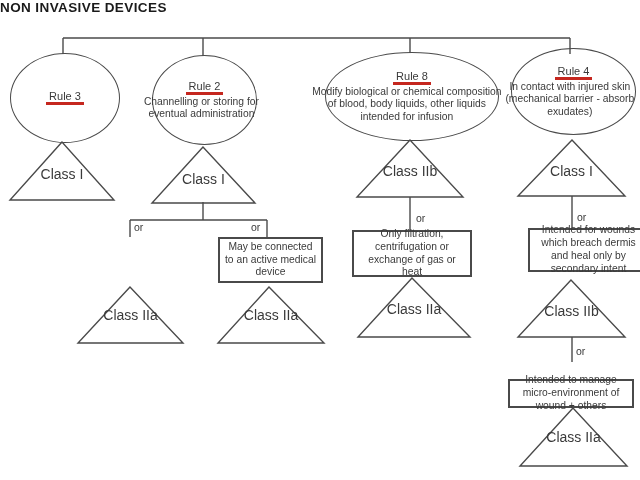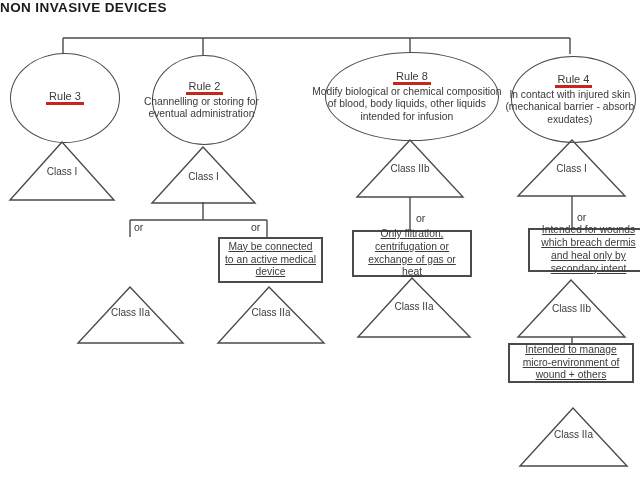--- a/index.html
+++ b/index.html
@@ -29,28 +29,27 @@
   }
   .rule-label{
     display:inline-block; font-size:11px; color:var(--text-color);
     border-bottom:3px solid var(--red); padding:0 3px 0px 3px; margin-bottom:1px;
   }
   .rule-text{
     font-size:10.3px; line-height:12.3px; width:112%; margin-left:-6%;
     color:var(--text-color);
   }
   .tri-label{
-    text-align:center; font-size:10px; color:var(--text-color);
+    text-align:center; font-size:14px; color:var(--text-color);
   }
   .node-box{
     border:2px solid var(--line-color); background:var(--bg);
     display:flex; align-items:center; justify-content:center; text-align:center;
     font-size:10.3px; line-height:12.8px; color:var(--text-color); padding:2px 3px;
     box-sizing:border-box;
-    text-decoration:underline;
   }
   .or{
     font-size:10.5px; color:var(--text-color);
   }
 </style>
 </head>
 <body>
 
 <div id="stage">
 
@@ -92,21 +91,21 @@
   <div class="abs ellipse" style="left:152px; top:55px; width:103px; height:88px;">
     <span class="rule-label">Rule 2</span>
     <div class="rule-text">Channelling or storing for eventual administration</div>
   </div>
 
   <div class="abs ellipse" style="left:325px; top:52px; width:172px; height:87px;">
     <span class="rule-label">Rule 8</span>
     <div class="rule-text">Modify biological or chemical composition of blood, body liquids, other liquids intended for infusion</div>
   </div>
 
-  <div class="abs ellipse" style="left:511px; top:56px; width:123px; height:85px;">
+  <div class="abs ellipse" style="left:511px; top:48px; width:123px; height:85px;">
     <span class="rule-label">Rule 4</span>
     <div class="rule-text">In contact with injured skin (mechanical barrier - absorb exudates)</div>
   </div>
 
   <div class="abs tri-label" style="left:10px; top:166px; width:104px;">Class I</div>
   <div class="abs tri-label" style="left:152px; top:171px; width:103px;">Class I</div>
   <div class="abs tri-label" style="left:357px; top:163px; width:106px;">Class IIb</div>
   <div class="abs tri-label" style="left:518px; top:163px; width:107px;">Class I</div>
 
   <div class="abs or" style="left:134px; top:221px;">or</div>
@@ -117,16 +116,16 @@
 
   <div class="abs or" style="left:416px; top:212px;">or</div>
   <div class="abs node-box" style="left:352px; top:230px; width:120px; height:47px;">Only filtration, centrifugation or exchange of gas or heat</div>
   <div class="abs tri-label" style="left:358px; top:301px; width:112px;">Class IIa</div>
 
   <div class="abs or" style="left:577px; top:211px;">or</div>
   <div class="abs node-box" style="left:508px; top:228px; width:121px; height:44px;margin-left:20px;">Intended for wounds which breach dermis and heal only by secondary intent</div>
   <div class="abs tri-label" style="left:518px; top:303px; width:107px;">Class IIb</div>
 
   <div class="abs or" style="left:576px; top:345px;">or</div>
-  <div class="abs node-box" style="left:508px; top:343px; width:126px; height:40px;">Intended to manage micro-environment of wound + others</div>
+  <div class="abs node-box" style="left:508px; top:379px; width:126px; height:29px;">Intended to manage micro-environment of wound + others</div>
   <div class="abs tri-label" style="left:520px; top:429px; width:107px;">Class IIa</div>
 
 </div>
 
 </body></html>

